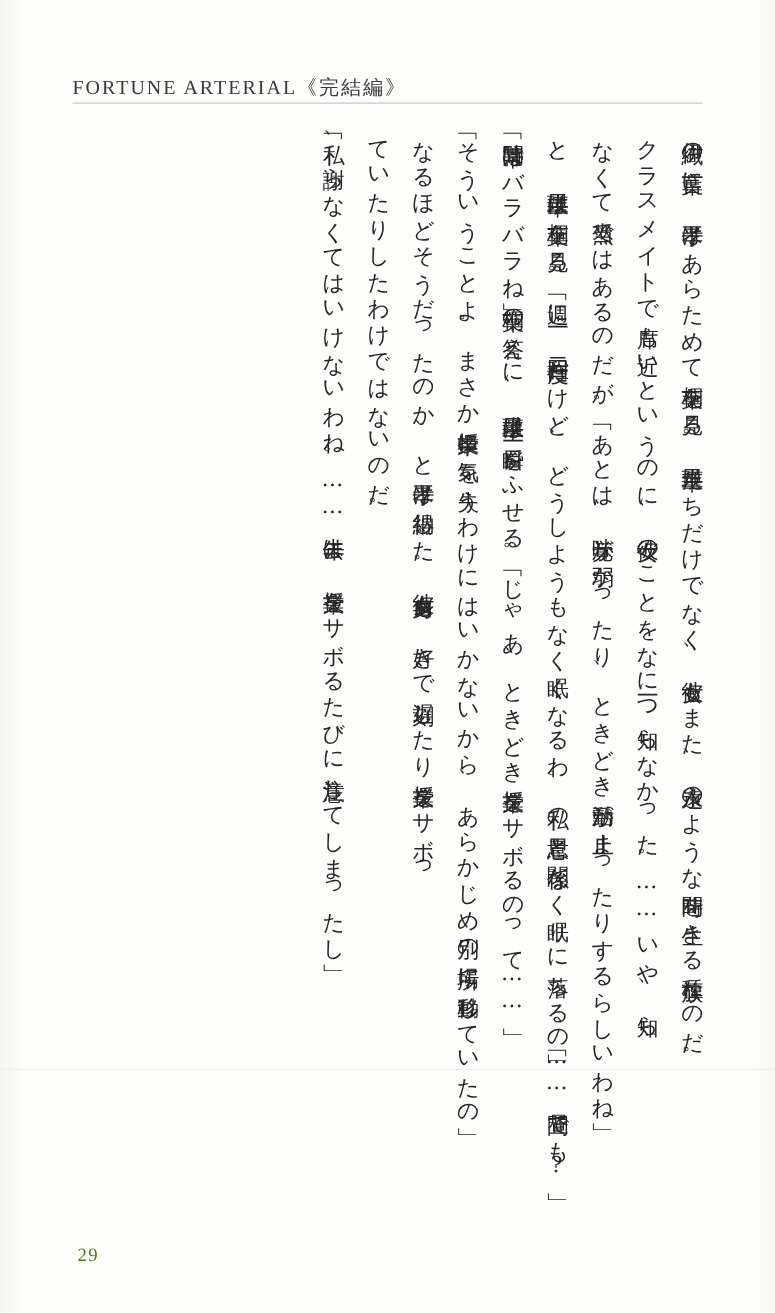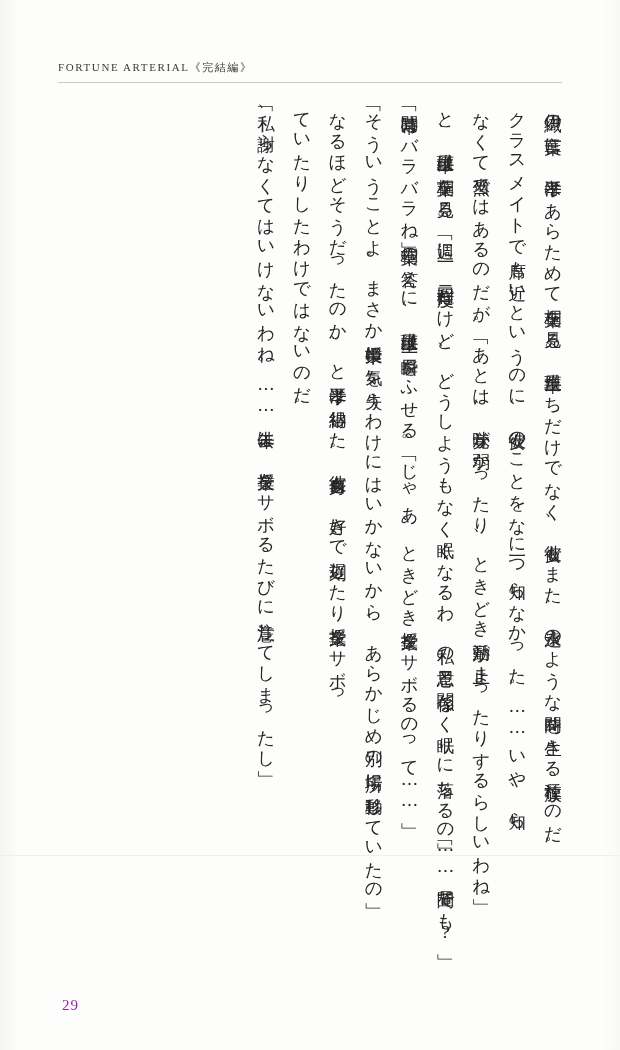--- a/index.html
+++ b/index.html
@@ -25,21 +25,21 @@
   
   .header {
     position: absolute;
     top: 60px;
     left: 58px;
     right: 58px;
     height: 26px;
   }
   .header-title {
     font-family: "Liberation Serif", serif;
-    font-size: 11px;
+    font-size: 16px;
     letter-spacing: 1.6px;
     color: #3a3a3a;
     white-space: nowrap;
   }
   .header-rule {
     position: absolute;
     left: 0;
     right: 0;
     top: 22px;
     border-top: 1px solid #c9c9c9;
@@ -72,21 +72,21 @@
     text-indent: 0;
   }
 
   
   .page-number {
     position: absolute;
     left: 62px;
     bottom: 36px;
     font-family: "Liberation Serif", serif;
     font-size: 15px;
-    color: #a21caf;
+    color: #4d7c0f;
     letter-spacing: 1px;
   }
 
   
   .edge-shade {
     position: absolute;
     top: 0;
     bottom: 0;
     width: 18px;
     pointer-events: none;

